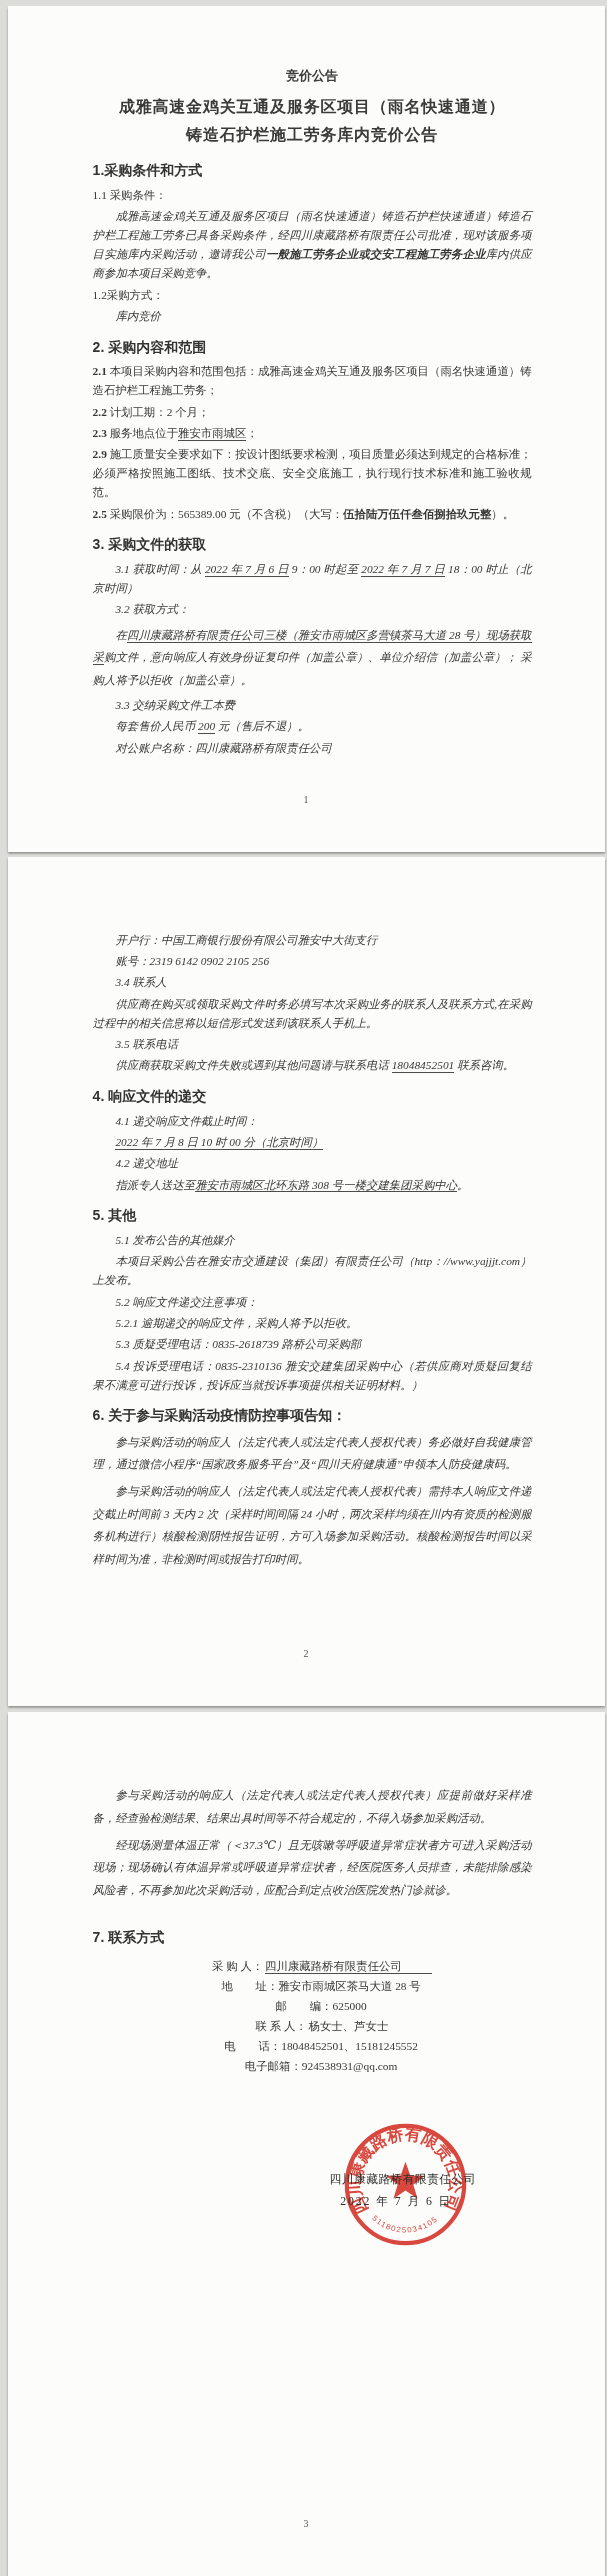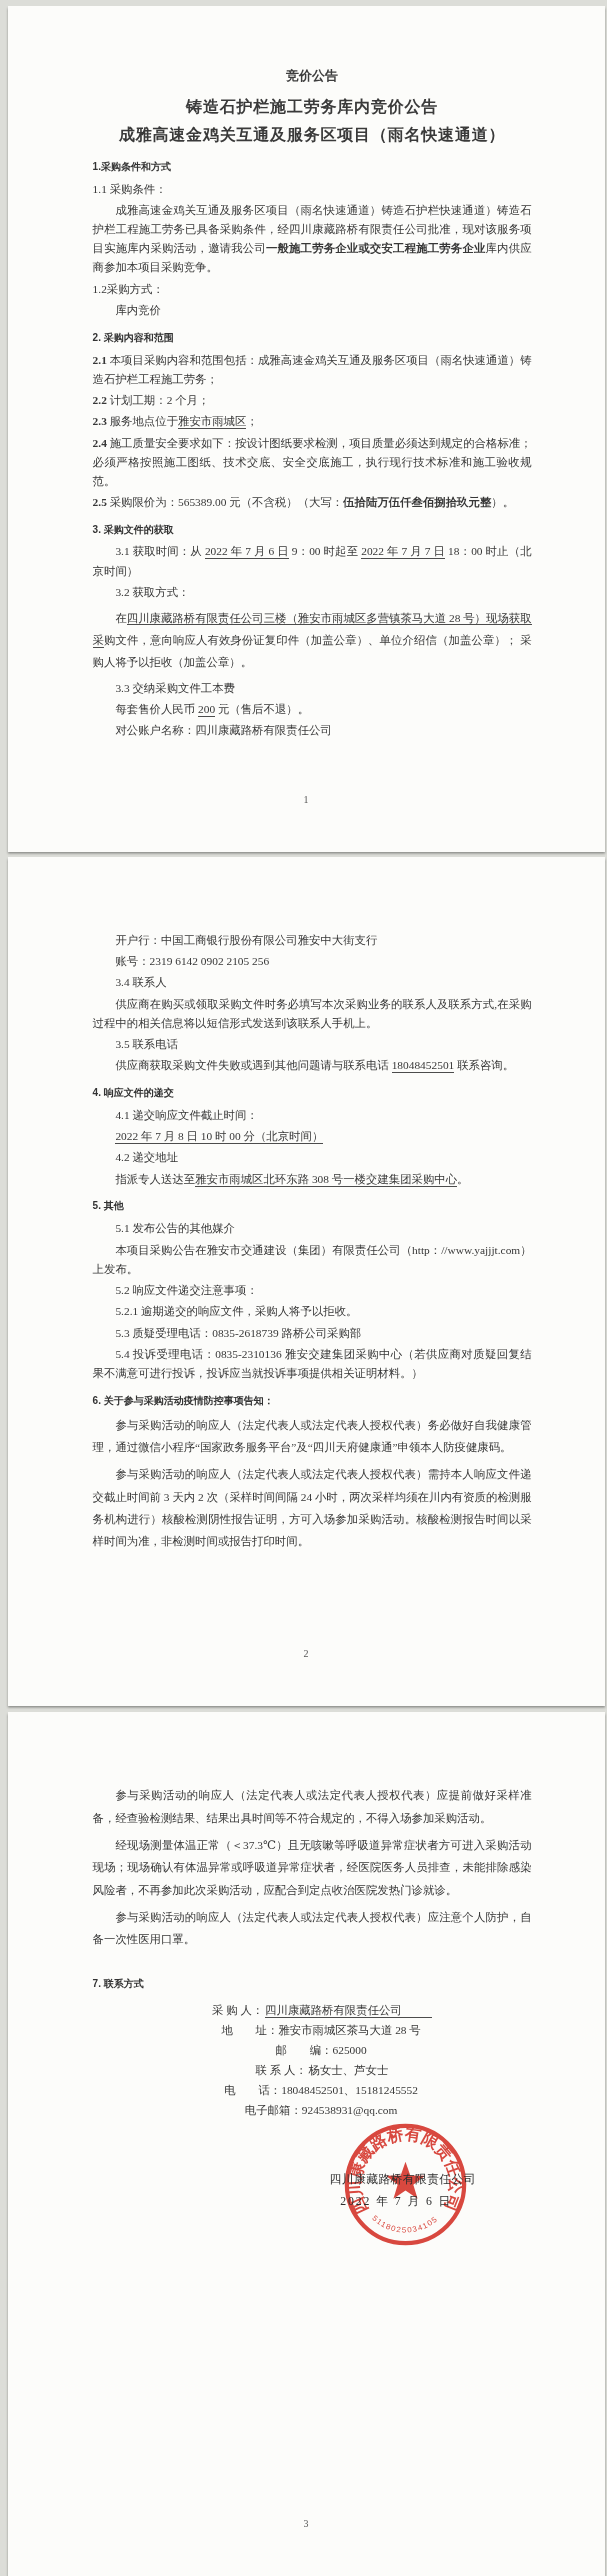--- a/index.html
+++ b/index.html
@@ -34,27 +34,27 @@
     font-weight:700;text-align:center;font-size:13px;color:#3d3d3d;
     font-family:"Liberation Sans","DejaVu Sans",sans-serif;
     margin:0 0 7.6px;
   }
   .title{
     font-weight:700;text-align:center;font-size:16px;line-height:1.78;
     letter-spacing:0.8px;color:#3a3a3a;
     font-family:"Liberation Sans","DejaVu Sans",sans-serif;
   }
   .h1{
-    font-weight:700;font-size:10px;line-height:1.45;color:#333;
+    font-weight:700;font-size:14px;line-height:1.45;color:#333;
     font-family:"Liberation Sans","DejaVu Sans",sans-serif;
     margin:10.6px 0 5.3px;
   }
   .pg3 .h1{margin-top:26px;margin-bottom:10px;}
   .para{margin:2.3px 0;line-height:1.67;text-align:justify;}
-  .para.indent{text-indent:2em;}
+  .para.indent{text-indent:2em;font-style:italic;}
   .para.loose{line-height:1.97;margin:4.6px 0;}
   .b{font-weight:700;}
   .u{border-bottom:0.8px solid #4c4c4c;padding-bottom:0.8px;}
   .u.ux{padding-right:30px;}
   .contact{margin:1.5px 0 1.5px 18px;line-height:1.62;text-align:center;}
   .clabel{display:inline-block;min-width:4.8em;}
   .pagenum{
     position:absolute;bottom:47px;left:0;right:0;text-align:center;
     font-size:10px;color:#565656;
   }
@@ -68,32 +68,32 @@
 </style>
 </head>
 <body>
 
 <div class="canvas">
   <div class="pages">
 
     <section class="page pg1">
       <div class="content">
           <div class="title-sm"><span class="b">竞价公告</span></div>
+          <div class="title"><span class="b">成雅高速金鸡关互通及服务区项目（雨名快速通道）</span></div>
           <div class="title"><span class="b">铸造石护栏施工劳务库内竞价公告</span></div>
-          <div class="title"><span class="b">成雅高速金鸡关互通及服务区项目（雨名快速通道）</span></div>
           <div class="h1"><span>1.采购条件和方式</span></div>
           <p class="para"><span>1.1 采购条件：</span></p>
           <p class="para indent"><span>成雅高速金鸡关互通及服务区项目（雨名快速通道）铸造石护栏快速通道）铸造石护栏工程施工劳务已具备采购条件，经四川康藏路桥有限责任公司批准，现对该服务项目实施库内采购活动，邀请我公司</span><span class="b">一般施工劳务企业或交安工程施工劳务企业</span><span>库内供应商参加本项目采购竞争。</span></p>
           <p class="para"><span>1.2采购方式：</span></p>
           <p class="para indent"><span>库内竞价</span></p>
           <div class="h1"><span>2. 采购内容和范围</span></div>
           <p class="para"><span class="b">2.1 </span><span>本项目采购内容和范围包括：成雅高速金鸡关互通及服务区项目（雨名快速通道）铸造石护栏工程施工劳务；</span></p>
           <p class="para"><span class="b">2.2 </span><span>计划工期：2 个月；</span></p>
           <p class="para"><span class="b">2.3 </span><span>服务地点位于</span><span class="u">雅安市雨城区</span><span>；</span></p>
-          <p class="para"><span class="b">2.4 </span><span>施工质量安全要求如下：按设计图纸要求检测，项目质量必须达到规定的合格标准；必须严格按照施工图纸、技术交底、安全交底施工，执行现行技术标准和施工验收规范。</span></p>
+          <p class="para"><span class="b">2.9 </span><span>施工质量安全要求如下：按设计图纸要求检测，项目质量必须达到规定的合格标准；必须严格按照施工图纸、技术交底、安全交底施工，执行现行技术标准和施工验收规范。</span></p>
           <p class="para"><span class="b">2.5 </span><span>采购限价为：565389.00 元（不含税）（大写：</span><span class="b">伍拾陆万伍仟叁佰捌拾玖元整</span><span>）。</span></p>
           <div class="h1"><span>3. 采购文件的获取</span></div>
           <p class="para indent"><span>3.1 获取时间：从 </span><span class="u">2022 年 7 月 6 日</span><span> 9：00 时起至 </span><span class="u">2022 年 7 月 7 日</span><span> 18：00 时止（北京时间）</span></p>
           <p class="para indent"><span>3.2 获取方式：</span></p>
           <p class="para indent loose"><span>在</span><span class="u">四川康藏路桥有限责任公司三楼（雅安市雨城区多营镇茶马大道 28 号）现场获取采</span><span>购文件，意向响应人有效身份证复印件（加盖公章）、单位介绍信（加盖公章）； 采购人将予以拒收（加盖公章）。</span></p>
           <p class="para indent"><span>3.3 交纳采购文件工本费</span></p>
           <p class="para indent"><span>每套售价人民币 </span><span class="u">200</span><span> 元（售后不退）。</span></p>
           <p class="para indent"><span>对公账户名称：四川康藏路桥有限责任公司</span></p>
         </div>
       <div class="pagenum">1</div>
@@ -123,21 +123,20 @@
           <p class="para indent loose"><span>参与采购活动的响应人（法定代表人或法定代表人授权代表）务必做好自我健康管理，通过微信小程序“国家政务服务平台”及“四川天府健康通”申领本人防疫健康码。</span></p>
           <p class="para indent loose"><span>参与采购活动的响应人（法定代表人或法定代表人授权代表）需持本人响应文件递交截止时间前 3 天内 2 次（采样时间间隔 24 小时，两次采样均须在川内有资质的检测服务机构进行）核酸检测阴性报告证明，方可入场参加采购活动。核酸检测报告时间以采样时间为准，非检测时间或报告打印时间。</span></p>
         </div>
       <div class="pagenum">2</div>
     </section>
 
     <section class="page pg3">
       <div class="content">
           <p class="para indent loose"><span>参与采购活动的响应人（法定代表人或法定代表人授权代表）应提前做好采样准备，经查验检测结果、结果出具时间等不符合规定的，不得入场参加采购活动。</span></p>
           <p class="para indent loose"><span>经现场测量体温正常（＜37.3℃）且无咳嗽等呼吸道异常症状者方可进入采购活动现场；现场确认有体温异常或呼吸道异常症状者，经医院医务人员排查，未能排除感染风险者，不再参加此次采购活动，应配合到定点收治医院发热门诊就诊。</span></p>
-          <p class="para indent loose"><span>参与采购活动的响应人（法定代表人或法定代表人授权代表）应注意个人防护，自备一次性医用口罩。</span></p>
           <div class="h1"><span>7. 联系方式</span></div>
           <p class="contact"><span class="clabel">采 购 人：</span><span class="u ux">四川康藏路桥有限责任公司</span></p>
           <p class="contact"><span class="clabel">地　　址：</span><span>雅安市雨城区茶马大道 28 号</span></p>
           <p class="contact"><span class="clabel">邮　　编：</span><span>625000</span></p>
           <p class="contact"><span class="clabel">联 系 人：</span><span>杨女士、芦女士</span></p>
           <p class="contact"><span class="clabel">电　　话：</span><span>18048452501、15181245552</span></p>
           <p class="contact"><span class="clabel">电子邮箱：</span><span>924538931@qq.com</span></p>
         </div>
 
       <div class="stamp-wrap">

